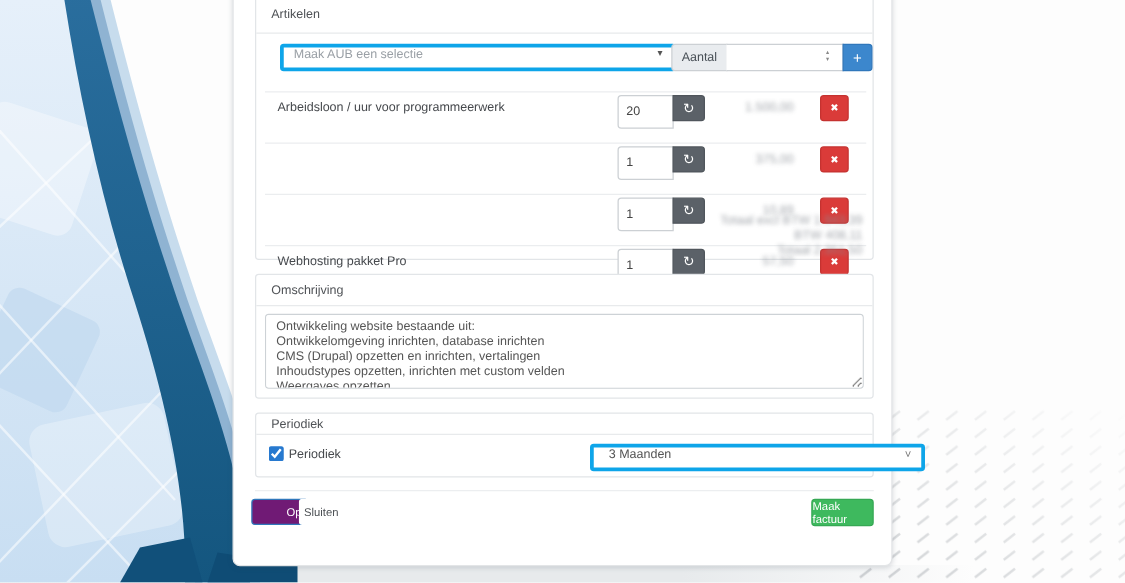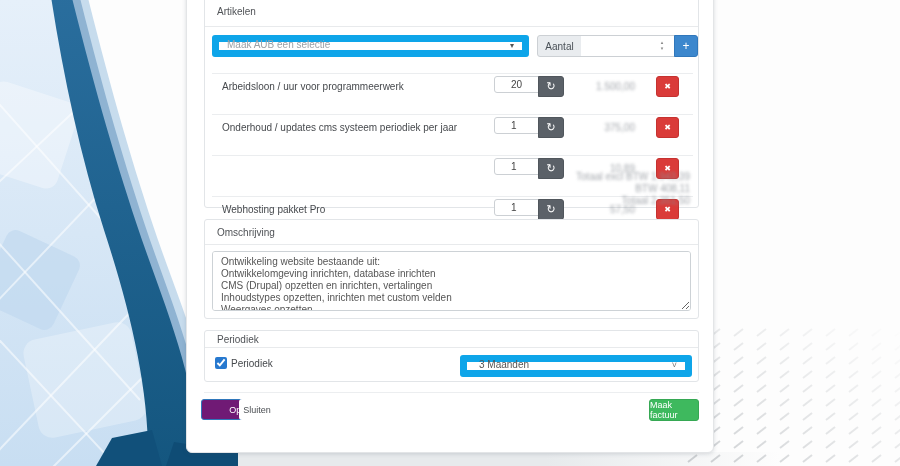--- a/index.html
+++ b/index.html
@@ -19,45 +19,45 @@
     box-shadow:0 1px 4px rgba(60,70,90,.18); z-index:2; }
 
   .panel { position:absolute; border:1px solid #e2e5e8; border-radius:3px; background:#fff; }
   .panel-header { display:flex; align-items:center; padding-left:12px;
     border-bottom:1px solid #e8eaec; color:#4f5256; font-size:10px; }
 
   
   #panel-artikelen { left:17px; top:2px; width:495px; height:213px; }
   #panel-artikelen .panel-header { height:31px; }
 
-  .fake-select { position:absolute; height:22px; background:#fff; border:7px solid #0ea5e9;
-    border-radius:3px; font-size:10px; color:#9aa0a6; display:flex; align-items:flex-end;
-    padding:0 8px; }
+  .fake-select { position:absolute; height:22px; background:#fff; border:3px solid #0ea5e9;
+    border-radius:3px; font-size:10px; color:#9aa0a6; display:flex; align-items:flex-start;
+    padding:0 8px;margin-left:12px; }
   .fake-select .caret { position:absolute; right:8px; color:#555; font-size:8px; }
 
   #article-select { left:7px; top:39px; width:317px; }
 
   #aantal-label { left:332px; top:39px; width:45px; height:22px; background:#e9ecef;
     border:1px solid #ccd0d4; border-radius:3px 0 0 3px; font-size:10px; color:#495057;
     display:flex; align-items:center; justify-content:center; }
   #aantal-input { left:376px; top:39px; width:94px; height:22px; border:1px solid #ccd0d4;
     border-left:none; font-size:10px; padding:0 16px 0 6px; color:#444; outline:none; }
   #aantal-spinner { left:452px; top:43px; width:10px; height:14px; display:flex;
     flex-direction:column; align-items:center; color:#888; font-size:5px; line-height:6px;
     cursor:pointer; }
   #add-article-btn { left:469px; top:39px; width:24px; height:22px; background:#3c87cd;
     border:1px solid #3077bb; border-radius:0 3px 3px 0; color:#fff; font-size:12px;
     display:flex; align-items:center; justify-content:center; cursor:pointer; }
 
   #rows-wrap { position:absolute; left:7px; top:62px; width:481px; }
   .article-row { position:relative; height:26px; border-top:1px solid #ebedef;margin-top:15px; }
   .article-row:last-child { border-bottom:1px solid #ebedef; }
   .row-name { position:absolute; left:10px; top:7px; font-size:10px; color:#46494d; }
-  .qty-input { position:absolute; left:282px; top:2px; width:45px; height:17px;
-    border:1px solid #ccd0d4; border-radius:3px 0 0 3px; font-size:10px; padding:0 16px;
+  .qty-input { position:absolute; left:282px; top:2px; width:45px; height:27px;
+    border:1px solid #ccd0d4; border-radius:3px 0 0 3px; font-size:10px; padding:0 6px;
     color:#444; outline:none; }
   .refresh-btn { position:absolute; left:326px; top:2px; width:26px; height:21px;
     background:#5b6168; border:1px solid #50565c; border-radius:0 3px 3px 0; color:#fff;
     font-size:11px; display:flex; align-items:center; justify-content:center; cursor:pointer; }
   .row-amount { position:absolute; right:58px; top:7px; font-size:10px; color:#8a8f96; }
   .delete-btn { position:absolute; right:14px; top:2px; width:23px; height:21px;
     background:#da3b39; border:1px solid #c53230; border-radius:3px; color:#fff;
     font-size:8px; display:flex; align-items:center; justify-content:center; cursor:pointer; }
 
   .redacted { filter:blur(1.6px); opacity:.8; }
@@ -71,21 +71,21 @@
   #description-textarea { position:absolute; left:7px; top:31px; width:479px; height:60px;
     border:1px solid #cdd2d6; border-radius:3px; font-family:"Liberation Sans","DejaVu Sans",sans-serif;
     font-size:10px; line-height:12px; color:#555; padding:4px 8px; outline:none; }
 
   
   #panel-periodiek { left:17px; top:337px; width:495px; height:52px; }
   #panel-periodiek .panel-header { height:17px; }
   #periodic-check-row { position:absolute; left:10px; top:26px; display:flex;
     align-items:center; gap:4px; font-size:10px; color:#46494d; }
   #periodic-checkbox { width:12px; height:12px; accent-color:#2779cf; }
-  #interval-select { left:255px; top:24px; width:232px; color:#555;padding-left:12px; }
+  #interval-select { left:255px; top:24px; width:268px; color:#555;padding-left:12px; }
   #interval-select .caret { color:#777; font-size:9px; }
 
   #footer-divider { left:17px; top:399px; width:495px; border-top:1px solid #eceef0; }
 
   .btn { position:absolute; height:21px; border-radius:3px; font-size:9px;
     display:flex; align-items:center; justify-content:center; cursor:pointer;
     font-family:inherit; }
   #save-btn { left:14px; top:406px; width:34px; background:#701a75; border:1px solid #3077bb;
     color:#fff;padding-left:44px; }
   #close-btn { left:52px; top:406px; width:36px; background:#fff; border:1px solid transparent;
@@ -181,21 +181,20 @@
         <input class="qty-input" type="text" value="20" style="">
         <div class="refresh-btn">
             <span>↻</span>
           </div>
         <span class="row-amount redacted">1.500,00</span>
         <div class="delete-btn">
             <span>✖</span>
           </div>
       </div>
       <div class="article-row">
-        <span class="row-name">Onderhoud / updates cms systeem periodiek per jaar</span>
         <input class="qty-input" type="text" value="1" style="">
         <div class="refresh-btn">
             <span>↻</span>
           </div>
         <span class="row-amount redacted">375,00</span>
         <div class="delete-btn">
             <span>✖</span>
           </div>
       </div>
       <div class="article-row">

